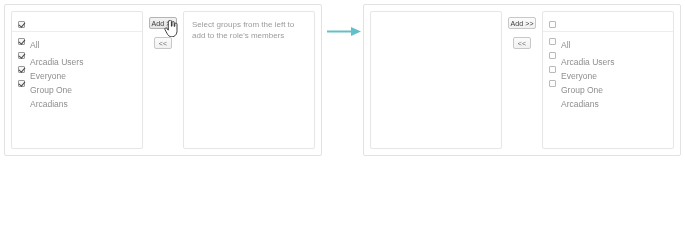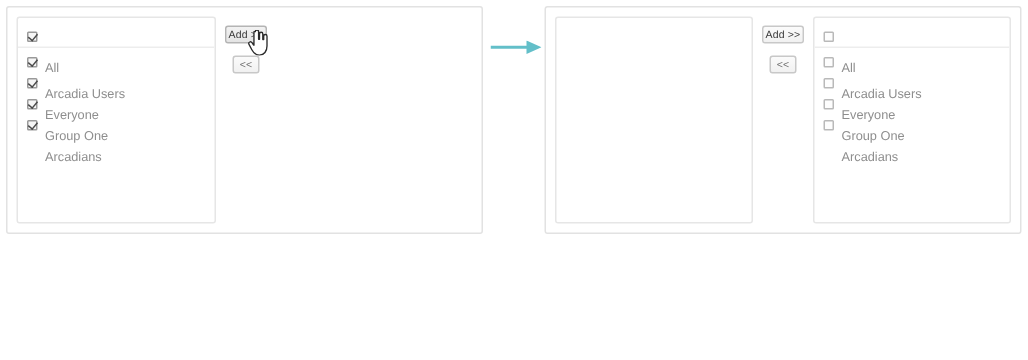--- a/index.html
+++ b/index.html
@@ -219,20 +219,23 @@
 
     <div class="btn-col">
       <button class="xfer-btn btn-add hovered">Add &gt;&gt;</button>
       <button class="xfer-btn btn-back">&lt;&lt;</button>
 
       <svg class="cursor-hand" viewBox="0 0 14 17">
         <path d="M5.2 1.1c0-.6.5-1.1 1.1-1.1s1.1.5 1.1 1.1v5.1h.6V2.6c0-.6.5-1.1 1.1-1.1s1.1.5 1.1 1.1v3.8h.6V4.1c0-.6.5-1.1 1.1-1.1s1.1.5 1.1 1.1v6.6c0 3.3-1.9 6.1-5.1 6.1-2.6 0-3.8-1.3-5-3.6L1 9.6c-.3-.6-.1-1.3.5-1.6.5-.3 1.2-.1 1.5.4l1.1 1.7h.2V1.1z" fill="#ffffff" stroke="#2b2b2b" stroke-width="0.9" stroke-linejoin="round"></path>
       </svg>
     </div>
 
+    <div class="panel panel-right">
+      <div class="hint">Select groups from the left to add to the role's members</div>
+    </div>
   </div>
 
   <svg class="connector" viewBox="0 0 34 9">
     <line x1="0" y1="4.5" x2="25" y2="4.5" stroke="#63bfc9" stroke-width="2"></line>
     <polygon points="24,0 34,4.5 24,9" fill="#63bfc9"></polygon>
   </svg>
 
   <div class="widget after">
 
     <div class="panel panel-left">

